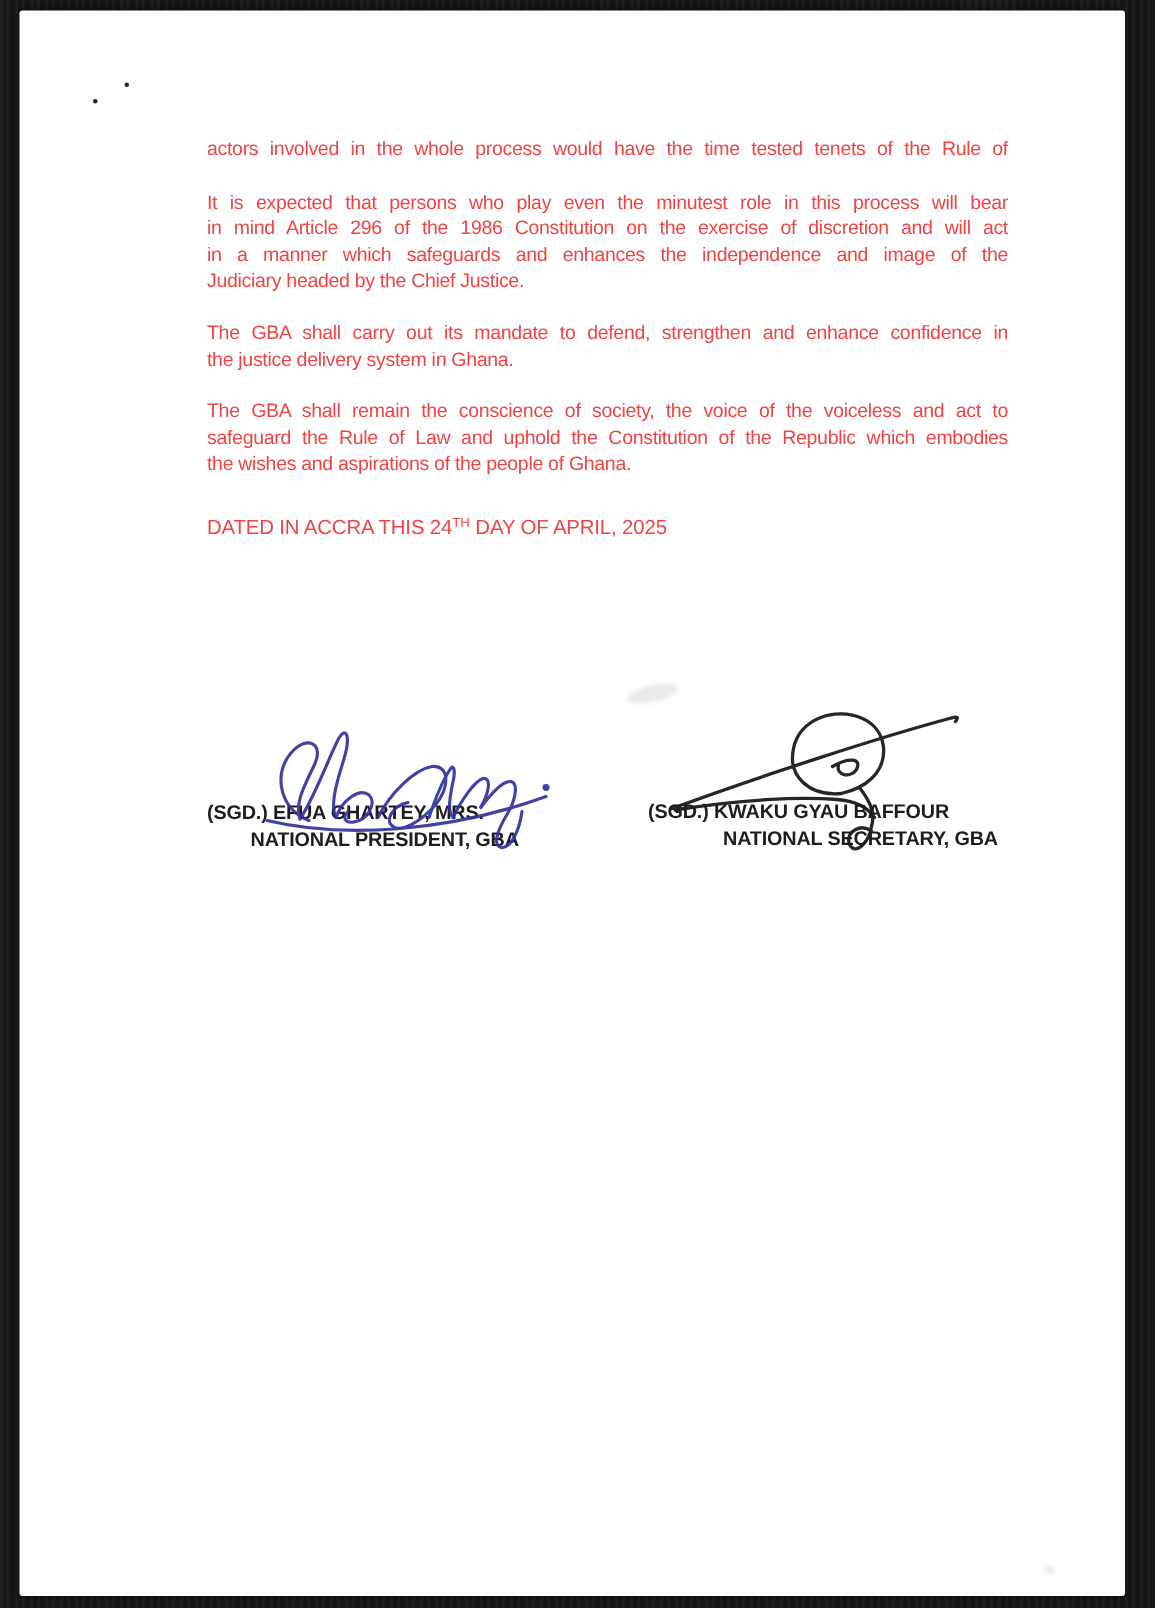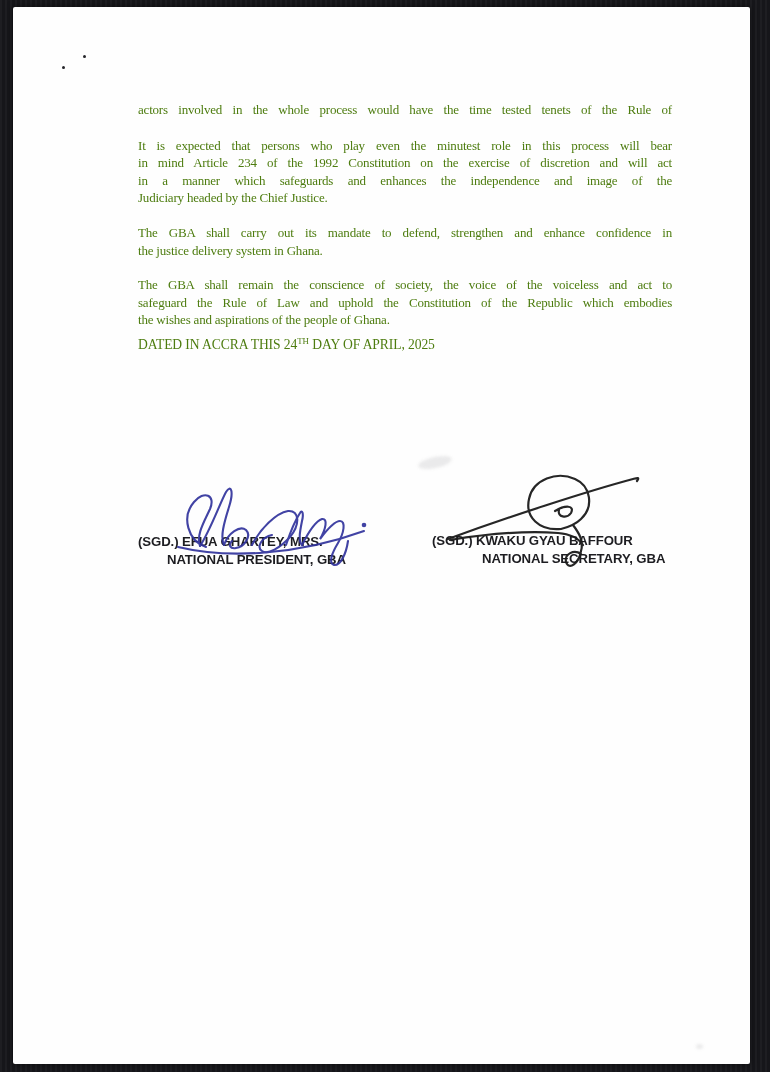--- a/index.html
+++ b/index.html
@@ -17,30 +17,29 @@
   }
   .paper{
     position:absolute;
     left:13px;top:7px;width:737px;height:1057px;
     background:#fefefe;
     border-radius:2px;
     box-shadow:0 0 6px rgba(0,0,0,0.55);
   }
   .content{
     position:absolute;
-    left:125px;top:94px;width:534px;
-    color:#4d7c0f;
+    left:125px;top:83px;width:534px;
+    color:#ef4444;
     font-size:13px;
     letter-spacing:-0.2px;
     line-height:17.6px;
-    font-family:Liberation Serif, serif;
   }
   .paragraph{margin:0 0 17px 0;}
   .paragraph.p1{margin-bottom:18px;}
-  .paragraph.p4{margin-bottom:4px;}
+  .paragraph.p4{margin-bottom:22px;}
   .doc-line{
     text-align:justify;
     text-align-last:justify;
     white-space:nowrap;
     overflow:visible;
   }
   .doc-line.last{
     text-align-last:left;
   }
   .end-marker{
@@ -101,21 +100,21 @@
   <span class="smudge m2"></span>
 
   <div class="content">
 
     <div class="paragraph p1">
       <div class="doc-line">actors involved in the whole process would have the time tested tenets of the Rule of</div>
     </div>
 
     <div class="paragraph p2">
       <div class="doc-line">It is expected that persons who play even the minutest role in this process will bear</div>
-      <div class="doc-line">in mind Article 234 of the 1992 Constitution on the exercise of discretion and will act</div>
+      <div class="doc-line">in mind Article 296 of the 1986 Constitution on the exercise of discretion and will act</div>
       <div class="doc-line">in a manner which safeguards and enhances the independence and image of the</div>
       <div class="doc-line last">Judiciary headed by the Chief Justice.</div>
     </div>
 
     <div class="paragraph p3">
       <div class="doc-line">The GBA shall carry out its mandate to defend, strengthen and enhance confidence in</div>
       <div class="doc-line last">the justice delivery system in Ghana.</div>
     </div>
 
     <div class="paragraph p4">

